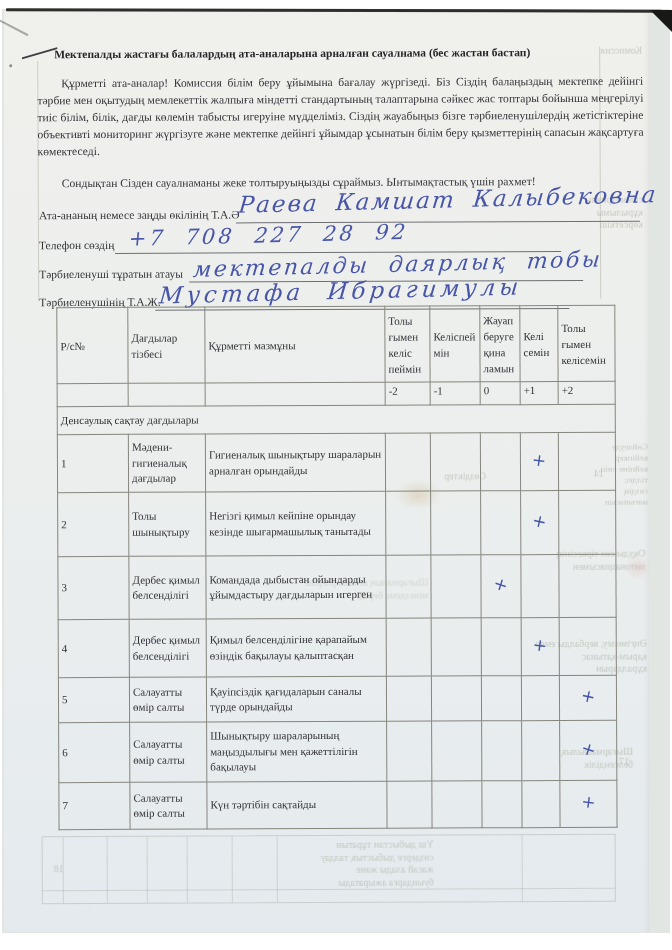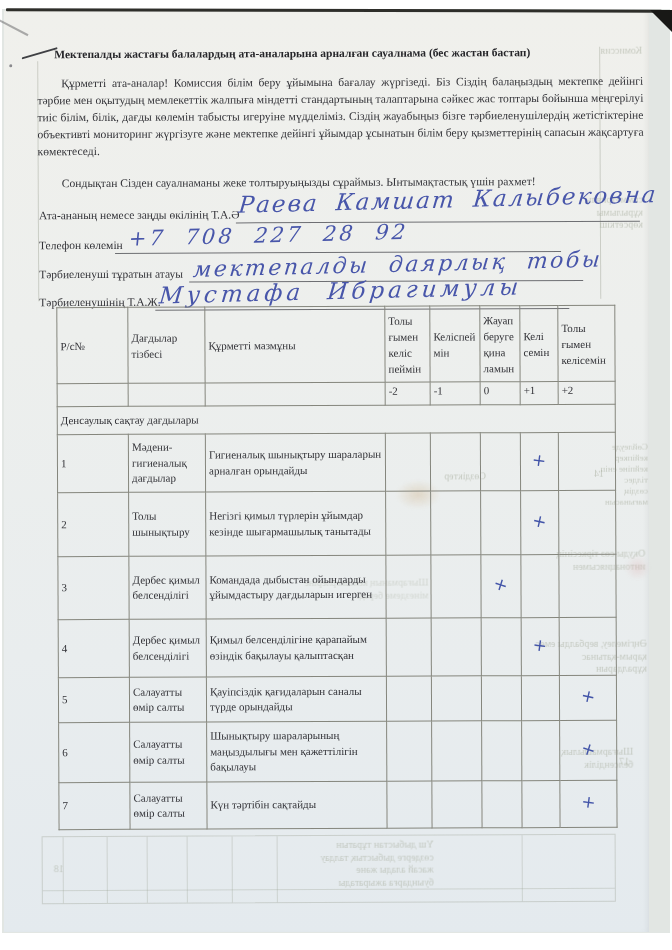--- a/index.html
+++ b/index.html
@@ -120,21 +120,21 @@
       <div class="smudge2"></div>
 
       <div class="title">Мектепалды жастағы балалардың ата-аналарына арналған сауалнама (бес жастан бастап)</div>
       <div class="para">Құрметті ата-аналар! Комиссия білім беру ұйымына бағалау жүргізеді. Біз Сіздің балаңыздың мектепке дейінгі тәрбие мен оқытудың мемлекеттік жалпыға міндетті стандартының талаптарына сәйкес жас топтары бойынша меңгерілуі тиіс білім, білік, дағды көлемін табысты игеруіне мүдделіміз. Сіздің жауабыңыз бізге тәрбиеленушілердің жетістіктеріне объективті мониторинг жүргізуге және мектепке дейінгі ұйымдар ұсынатын білім беру қызметтерінің сапасын жақсартуға көмектеседі.</div>
       <div class="thanks">Сондықтан Сізден сауалнаманы жеке толтыруыңызды сұраймыз. Ынтымақтастық үшін рахмет!</div>
 
       <div class="flabel" style="left:36px;top:197px;">Ата-ананың немесе заңды өкілінің Т.А.Ә</div>
       <div class="uline" style="left:233px;top:211px;width:404px;"></div>
       <div class="hand h1">Раева Камшат Калыбековна</div>
 
-      <div class="flabel" style="left:36px;top:227px;">Телефон көлемін</div>
+      <div class="flabel" style="left:36px;top:227px;">Телефон сөздің</div>
       <div class="uline" style="left:112px;top:241px;width:446px;"></div>
       <div class="hand h2">+7 708 227 28 92</div>
 
       <div class="flabel" style="left:36px;top:256px;">Тәрбиеленуші тұратын атауы</div>
       <div class="uline" style="left:186px;top:270px;width:394px;"></div>
       <div class="hand h3">мектепалды даярлық тобы</div>
 
       <div class="flabel" style="left:36px;top:284px;">Тәрбиеленушінің Т.А.Ж.</div>
       <div class="uline" style="left:152px;top:298px;width:414px;"></div>
       <div class="hand h4">Мустафа Ибрагимулы</div>
@@ -191,21 +191,21 @@
           <td>Гигиеналық шынықтыру шараларын арналған орындайды</td>
           <td class="score-cell"></td>
           <td class="score-cell"></td>
           <td class="score-cell"></td>
           <td class="score-cell"><span class="mark" style="transform: rotate(8deg);">+</span></td>
           <td class="score-cell"></td>
         </tr>
         <tr style="height:64px;">
           <td>2</td>
           <td>Толы шынықтыру</td>
-          <td>Негізгі қимыл түрлерін ұйымдар кезінде шығармашылық танытады</td>
+          <td>Негізгі қимыл кейпіне орындау кезінде шығармашылық танытады</td>
           <td class="score-cell"></td>
           <td class="score-cell"></td>
           <td class="score-cell"></td>
           <td class="score-cell"><span class="mark" style="transform: rotate(13deg);">+</span></td>
           <td class="score-cell"></td>
         </tr>
         <tr style="height:63px;">
           <td>3</td>
           <td>Дербес қимыл белсенділігі</td>
           <td>Командада дыбыстан ойындарды ұйымдастыру дағдыларын игерген</td>

